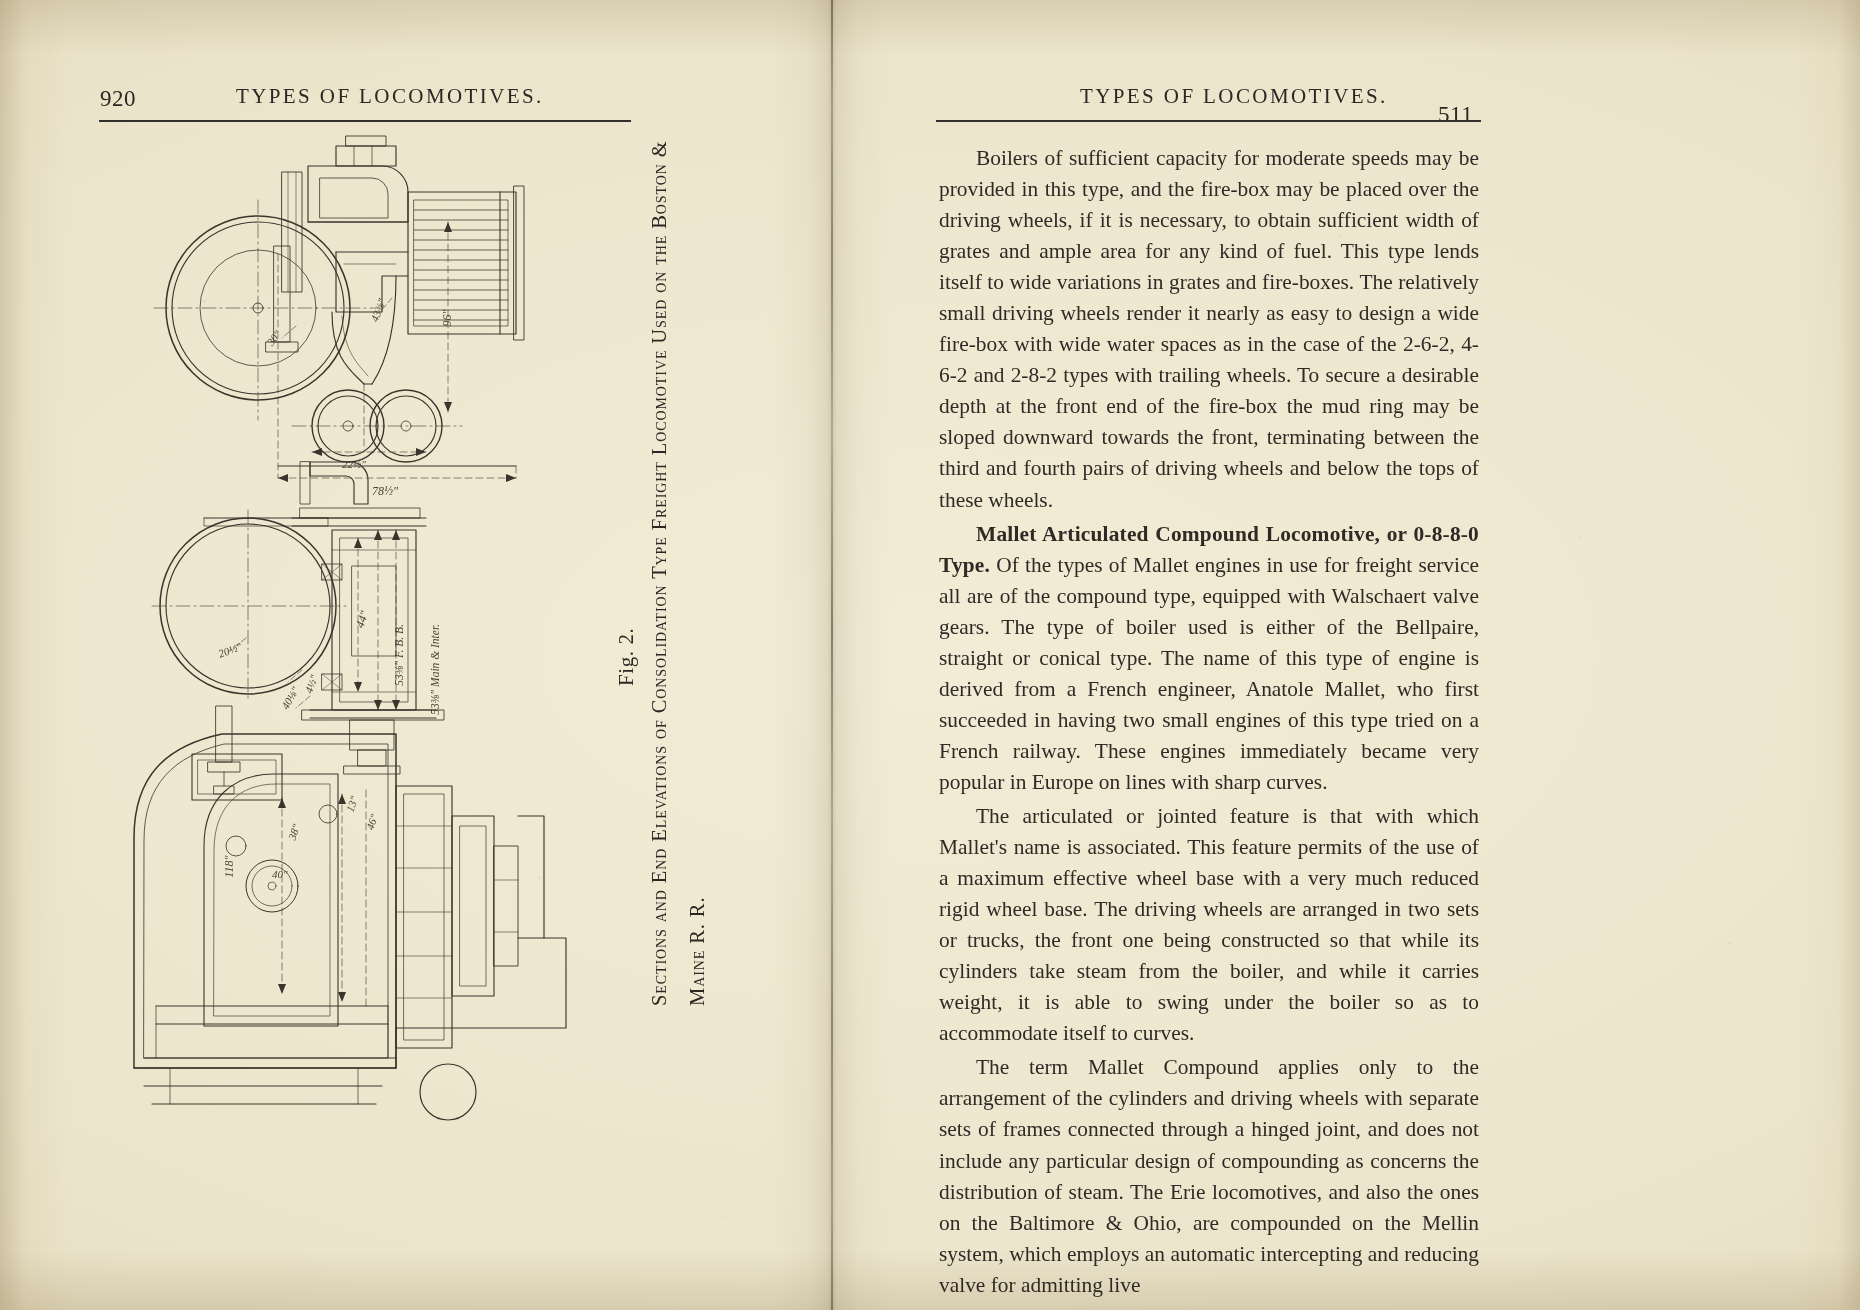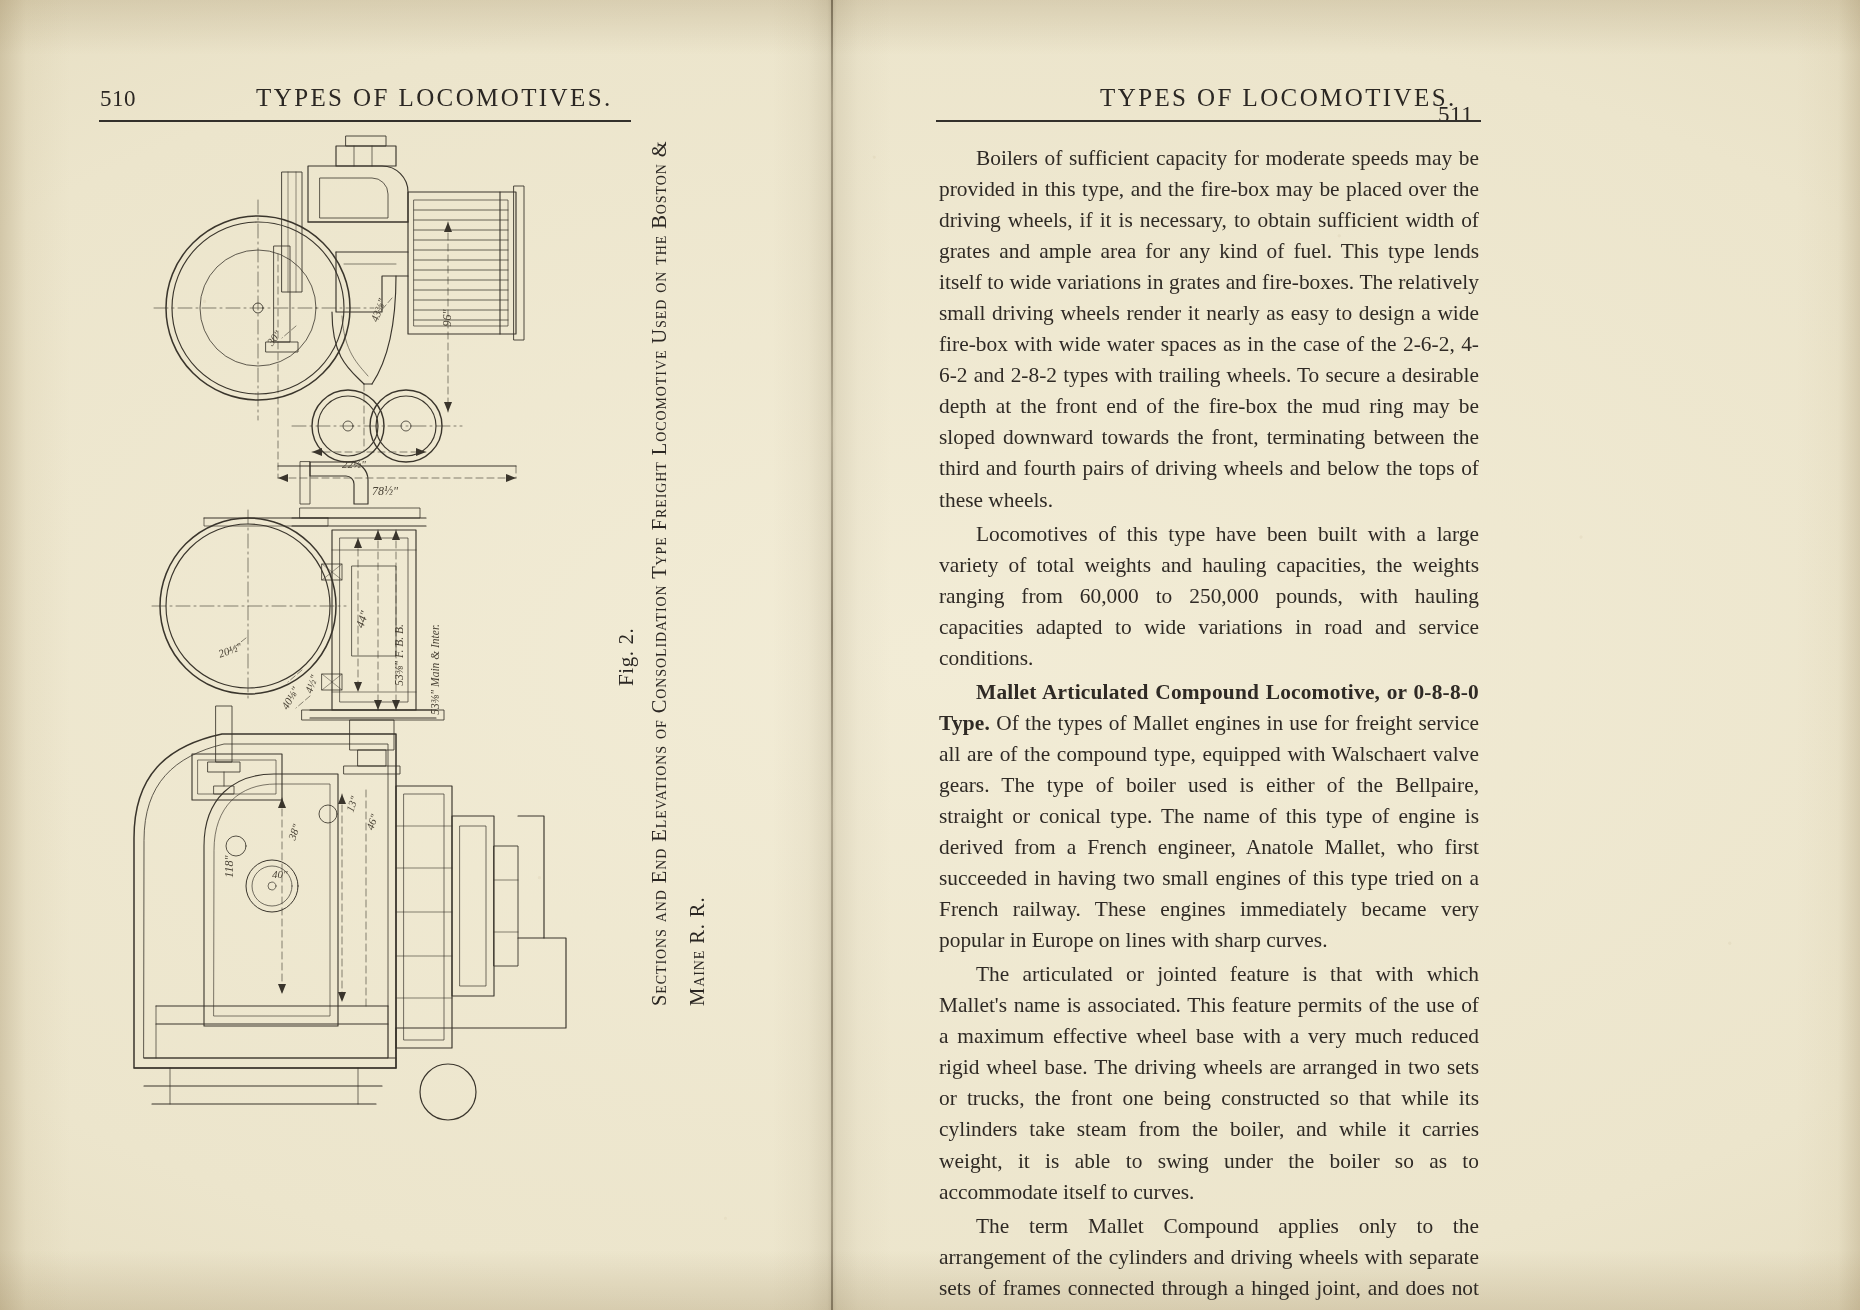--- a/index.html
+++ b/index.html
@@ -64,23 +64,22 @@
 
   
   .page{position:absolute;top:0;bottom:0;}
   #page-left{left:0;width:830px;}
   #page-right{left:830px;right:0;}
 
   
   .runhead{position:absolute;color:#2b2723;}
   .runhead .folio{position:absolute;font-size:23px;letter-spacing:.5px;}
   .runhead .title{
-    position:absolute;font-size:25px;letter-spacing:2.4px;
+    position:absolute;font-size:21px;letter-spacing:2.4px;
     white-space:nowrap;
-    margin-left:20px;
   }
   .rule{position:absolute;height:0;border-top:2.4px solid #33302b;}
 
   
   #lh-folio{left:100px;top:86px;}
   #lh-title{left:236px;top:84px;}
   #lh-rule{left:99px;top:120px;width:532px;}
   
   #rh-title{left:250px;top:84px;}
   #rh-folio{left:608px;top:102px;}
@@ -130,21 +129,21 @@
   }
 </style>
 </head>
 <body>
 
 <div id="book">
 
   <div class="page" id="page-left">
 
     <div class="runhead">
-      <span class="folio" id="lh-folio">510</span>
+      <span class="folio" id="lh-folio">920</span>
       <span class="title" id="lh-title">TYPES OF LOCOMOTIVES.</span>
     </div>
     <div class="rule" id="lh-rule"></div>
 
     <div id="figure">
       <svg id="fig-plate" viewBox="0 0 540 1010" xmlns="http://www.w3.org/2000/svg">
         <g class="ink" stroke-width="1.15" stroke-linecap="round" stroke-linejoin="round">
 
           <circle cx="162" cy="182" r="92" stroke-width="1.5"></circle>
           <circle cx="162" cy="182" r="86"></circle>
@@ -378,21 +377,20 @@
   <div class="page" id="page-right">
 
     <div class="runhead">
       <span class="title" id="rh-title">TYPES OF LOCOMOTIVES.</span>
       <span class="folio" id="rh-folio">511</span>
     </div>
     <div class="rule" id="rh-rule"></div>
 
     <div id="body-col">
       <p>Boilers of sufficient capacity for moderate speeds may be provided in this type, and the fire-box may be placed over the driving wheels, if it is necessary, to obtain sufficient width of grates and ample area for any kind of fuel.   This type lends itself to wide variations in grates and fire-boxes.   The relatively small driving wheels render it nearly as easy to design a wide fire-box with wide water spaces as in the case of the 2-6-2, 4-6-2 and 2-8-2 types with trailing wheels.   To secure a desirable depth at the front end of the fire-box the mud ring may be sloped downward towards the front, terminating between the third and fourth pairs of driving wheels and below the tops of these wheels.</p>
-      <p>Locomotives of this type have been built with a large variety of total weights and hauling capacities, the weights ranging from 60,000 to 250,000 pounds, with hauling capacities adapted to wide variations in road and service conditions.</p>
       <p><b>Mallet Articulated Compound Locomotive, or 0-8-8-0 Type.</b><span>  Of the types of Mallet engines in use for freight service all are of the compound type, equipped with Walschaert valve gears.   The type of boiler used is either of the Bellpaire, straight or conical type.   The name of this type of engine is derived from a French engineer, Anatole Mallet, who first succeeded in having two small engines of this type tried on a French railway.   These engines immediately became very popular in Europe on lines with sharp curves.</span></p>
       <p>The articulated or jointed feature is that with which Mallet's name is associated.   This feature permits of the use of a maximum effective wheel base with a very much reduced rigid wheel base.   The driving wheels are arranged in two sets or trucks, the front one being constructed so that while its cylinders take steam from the boiler, and while it carries weight, it is able to swing under the boiler so as to accommodate itself to curves.</p>
       <p>The term Mallet Compound applies only to the arrangement of the cylinders and driving wheels with separate sets of frames connected through a hinged joint, and does not include any particular design of compounding as concerns the distribution of steam.   The Erie locomotives, and also the ones on the Baltimore &amp; Ohio, are compounded on the Mellin system, which employs an automatic intercepting and reducing valve for admitting live</p>
     </div>
   </div>
 
   <div class="gutter"></div>
   <div class="gutter-line"></div>
   <div class="speckle"></div>
 </div>

